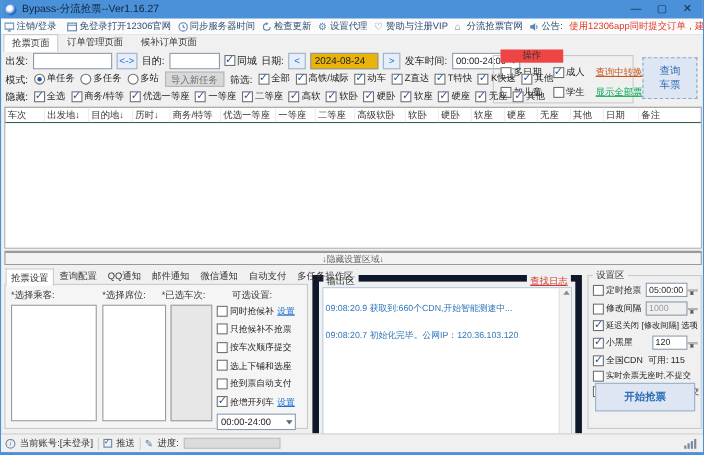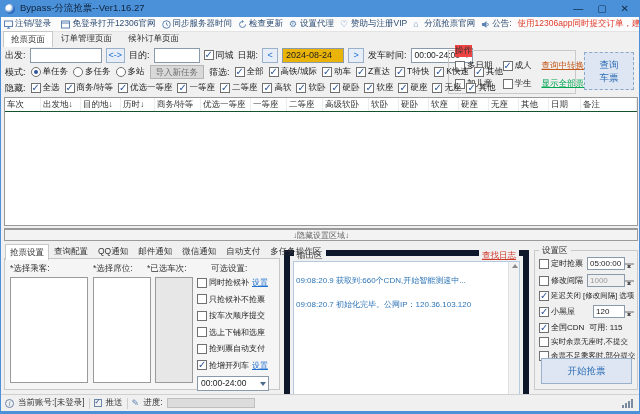--- a/index.html
+++ b/index.html
@@ -46,21 +46,21 @@
   .cb { width:10px; height:10px; background:#fff; border:1px solid #707070; display:inline-block;
     position:relative; flex:0 0 auto; }
   .cb.checked::after { content:"✓"; position:absolute; left:0px; top:-2px; font-size:10px; color:#2b579a; font-weight:bold; }
   .radio { width:10px; height:10px; border:1px solid #707070; border-radius:50%; background:#fff;
     display:inline-block; position:relative; flex:0 0 auto; }
   .radio.checked::after { content:""; position:absolute; left:2px; top:2px; width:4px; height:4px;
     border-radius:50%; background:#2b579a; }
   .opt { display:flex; align-items:center; gap:2px; white-space:nowrap; }
   
   .grp { position:absolute; border:1px solid #c9c9c9; }
-  .grp-label { position:absolute; top:-6px; left:6px; background:#ef4444; padding:0 0; font-size:8.5px; color:#333; }
+  .grp-label { position:absolute; top:-6px; left:6px; background:#ef4444; padding:0 20px; font-size:8.5px; color:#333; }
   .op-grid { display:grid; grid-template-columns:auto auto auto; gap:6px 10px; padding:9px 6px 4px; align-items:center; }
   .link { text-decoration:underline; cursor:pointer; white-space:nowrap; }
   .query-btn { position:absolute; left:583px; top:52px; width:50px; height:38px;
     background:#dde6f2; border:1px dashed #8aa8c8; color:#2b6cb5; font-size:9.5px;
     display:flex; align-items:center; justify-content:center; text-align:center; line-height:1.4;
     padding:2px 10px; }
   
   .row-flags { position:absolute; left:4px; height:14px; display:flex; align-items:center; gap:5px;
     font-size:8.5px; white-space:nowrap; }
   .btn-gray { height:14px; background:#d9d9d9; border:1px solid #b5b5b5; color:#6f6f6f;
@@ -104,22 +104,22 @@
   .set-row { display:flex; align-items:center; gap:2px; font-size:8px; white-space:nowrap; }
   .spinbox { display:flex; align-items:center; height:13px; margin-left:auto; }
   .spin-val { background:#fff; border:1px solid #8a9aab; font-size:8px; line-height:11px; padding:0 2px; text-align:left; }
   .spin-val.disabled { background:#efefef; color:#9a9a9a; }
   .spin-btns { width:9px; display:flex; flex-direction:column; border:1px solid #adadad; border-left:none; }
   .spin-btns span { flex:1; background:#e6e6e6; position:relative; }
   .spin-btns span::after { content:""; position:absolute; left:1.5px; top:1.5px; width:0; height:0;
     border-left:2.5px solid transparent; border-right:2.5px solid transparent; }
   .spin-btns .su::after { border-bottom:3px solid #555; }
   .spin-btns .sd::after { border-top:3px solid #555; }
-  .start-btn { position:absolute; left:6px; right:5px; bottom:5px; height:26px; background:#dde6f2;
-    border:1px solid #9ab1cc; color:#2b6cb5; font-size:9.5px; display:flex; align-items:center; justify-content:center; }
+  .start-btn { position:absolute; left:6px; right:5px; bottom:15px; height:26px; background:#dde6f2;
+    border:1px solid #9ab1cc; color:#2b6cb5; font-size:9.5px; display:flex; align-items:center; justify-content:center;font-weight:bold; }
   
   .statusbar { position:absolute; left:0; bottom:0; width:100%; height:17px; background:#f0f0f0;
     border-top:1px solid #d0d0d0; display:flex; align-items:center; padding:0 4px; gap:4px; font-size:8.5px; color:#333; }
   .sb-sep { width:1px; height:11px; background:#cfcfcf; }
   .info-ico { width:9px; height:9px; border:1px solid #6a86a8; border-radius:50%; color:#6a86a8;
     font-size:7px; line-height:7px; text-align:center; font-style:italic; }
   .push-ico { width:8px; height:8px; border:1px solid #6a86a8; position:relative; }
   .push-ico::after { content:"✓"; position:absolute; left:0; top:-2px; font-size:7px; color:#2b579a; }
   .pencil-ico { color:#5b83b4; font-size:9px; }
   .progress { width:88px; height:10px; background:#dcdcdc; border:1px solid #bfbfbf; }

